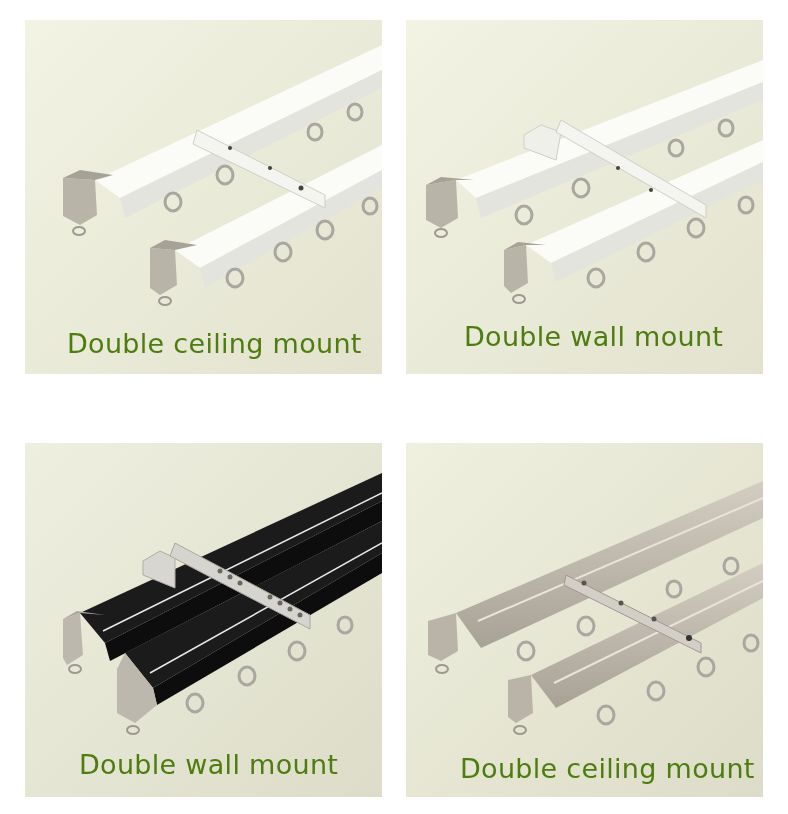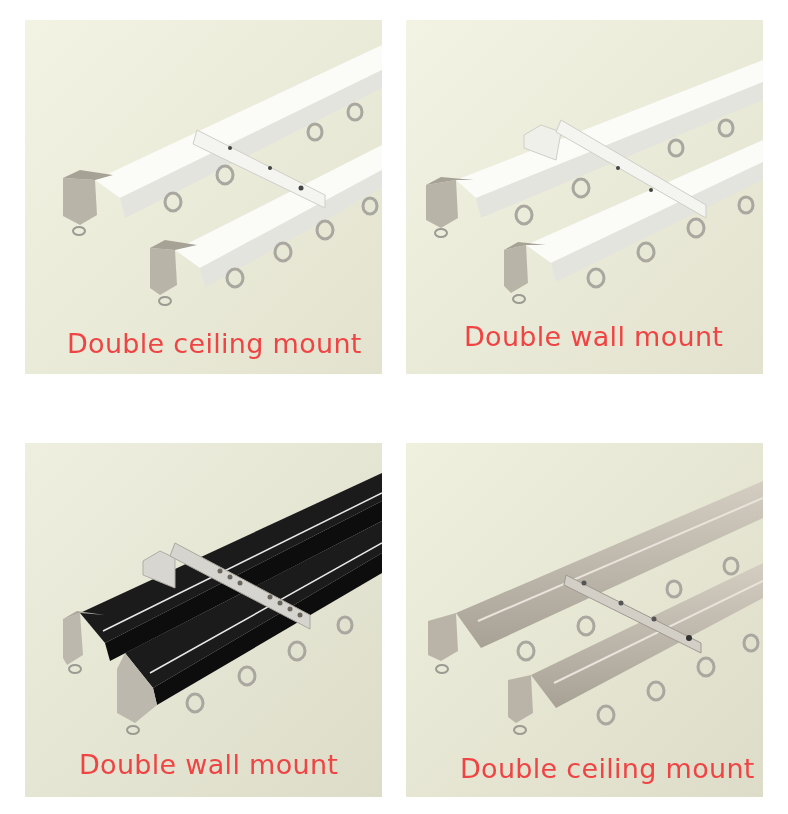--- a/index.html
+++ b/index.html
@@ -1,20 +1,20 @@
 <!DOCTYPE html>
 <html><head>
 <meta charset="utf-8">
 <style>
   html, body { margin: 0; padding: 0; background: #ffffff; }
   body { width: 788px; height: 814px; position: relative; overflow: hidden;
          font-family: "DejaVu Sans", "Liberation Sans", sans-serif; }
   .panel { position: absolute; overflow: hidden; }
   .panel svg { position: absolute; left: 0; top: 0; width: 100%; height: 100%; }
-  .caption { position: absolute; color: #ef4444; font-size: 27px; line-height: 30px;
+  .caption { position: absolute; color: #4d7c0f; font-size: 27px; line-height: 30px;
              white-space: nowrap; letter-spacing: 0.3px; }
   #p1 { left: 25px; top: 20px; width: 357px; height: 354px; }
   #p2 { left: 406px; top: 20px; width: 357px; height: 354px; }
   #p3 { left: 25px; top: 443px; width: 357px; height: 354px; }
   #p4 { left: 406px; top: 443px; width: 357px; height: 354px; }
   #p1 .caption { left: 42px; top: 309px; }
   #p2 .caption { left: 58px; top: 302px; }
   #p3 .caption { left: 54px; top: 307px; }
   #p4 .caption { left: 54px; top: 311px; }
 </style>

